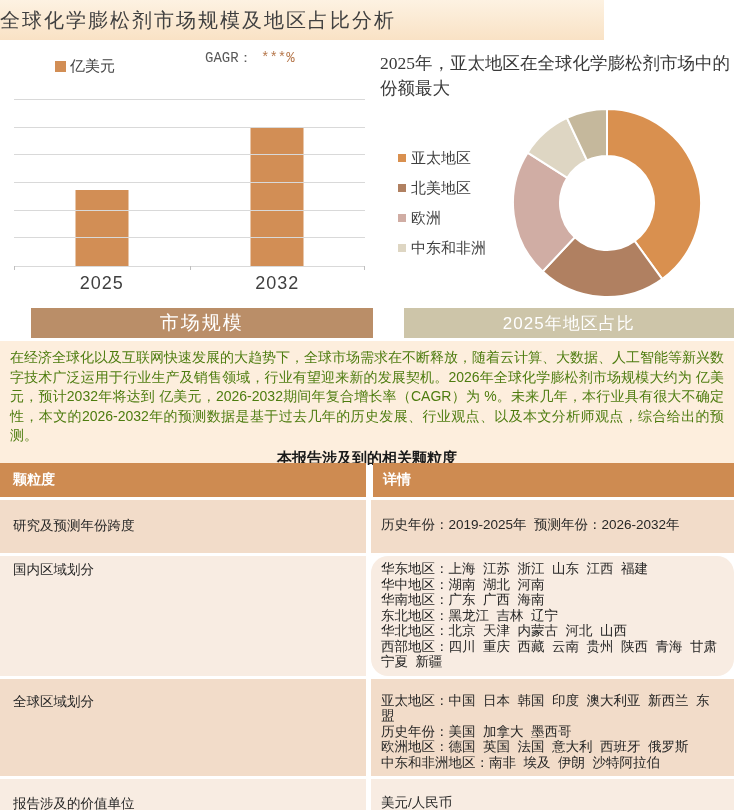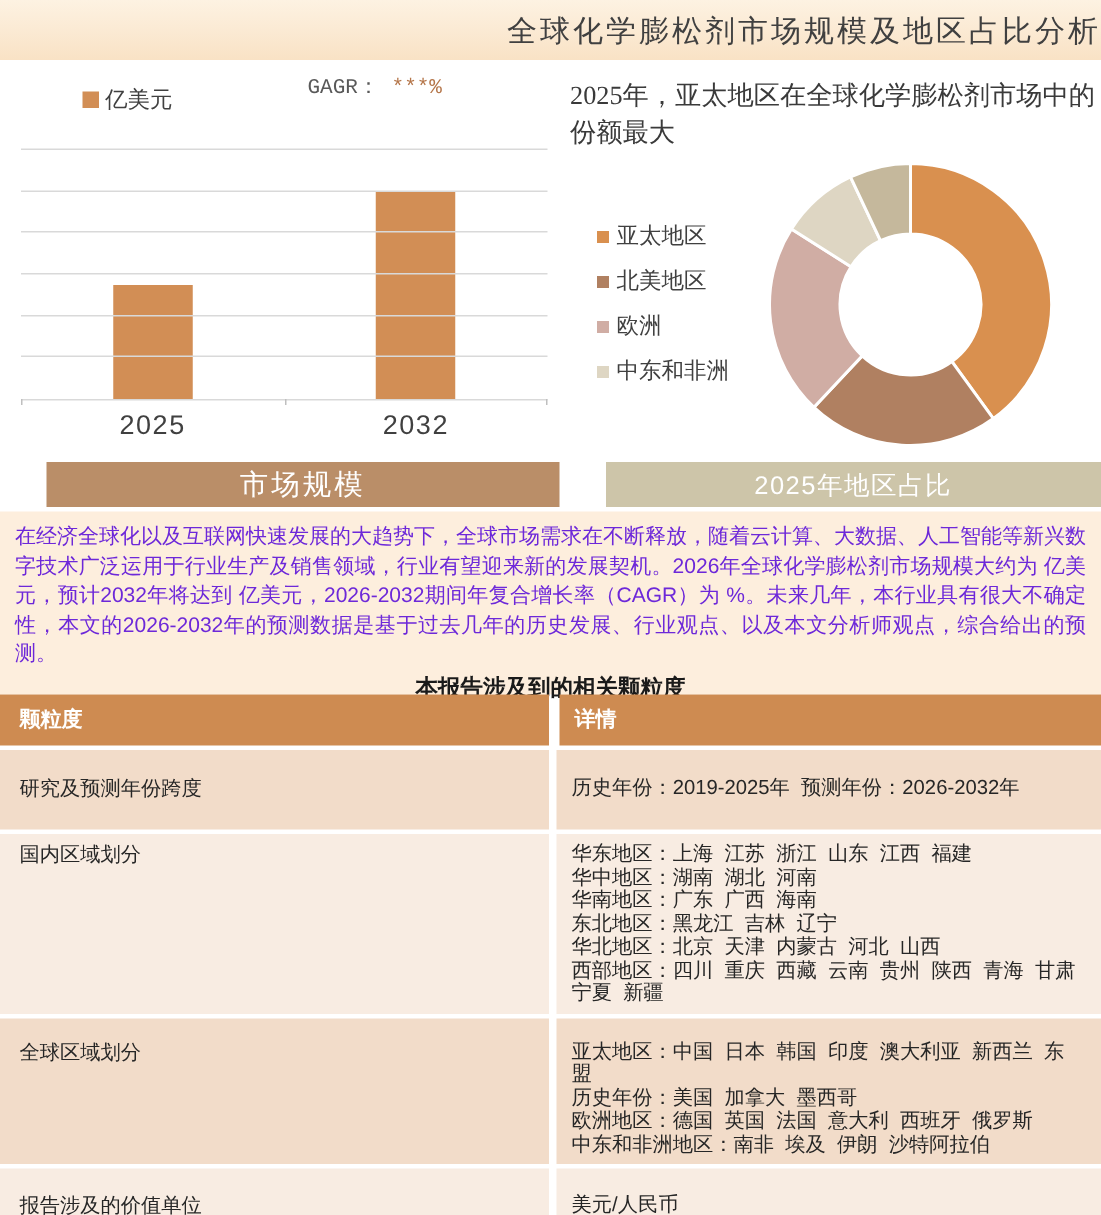--- a/index.html
+++ b/index.html
@@ -1,23 +1,23 @@
 <!DOCTYPE html>
 <html><head>
 <meta charset="utf-8">
 <style>
   * { margin:0; padding:0; box-sizing:border-box; }
   html,body { width:734px; height:810px; background:#fff; overflow:hidden;
     font-family:"Liberation Sans","DejaVu Sans",sans-serif; }
   #stage { position:relative; width:734px; height:810px; background:#fff; }
 
   
-  .titlebar { position:absolute; top:0; left:0; width:734px; height:40px;
+  .titlebar { position:absolute; top:0; left:0; width:604px; height:40px;
     background:linear-gradient(#fdf2e2,#f9e2c5);
-    display:flex; align-items:center; justify-content:flex-end; }
+    display:flex; align-items:center; justify-content:flex-start; }
   .titlebar h1 { font-size:20px; font-weight:normal; color:#404040; letter-spacing:2px;
     font-family:"Liberation Serif","DejaVu Serif",serif; }
 
   
   .charts { position:absolute; top:45px; left:0; width:734px; height:260px; background:#fff; }
   .bar-panel { position:absolute; left:0; top:0; width:370px; height:260px; }
   .bar-legend { position:absolute; left:55px; top:12px; display:flex; align-items:center; }
   .bar-legend .marker { width:11px; height:11px; background:#d28e55; margin-right:4px; }
   .bar-legend .lbl { font-size:15px; color:#404040; }
   .cagr { position:absolute; left:205px; top:4px; font-size:14px; color:#595959;
@@ -44,21 +44,21 @@
 
   
   .tabs { position:absolute; top:308px; left:0; width:734px; height:30px; display:flex; }
   .tab { height:30px; display:flex; align-items:center; justify-content:center; color:#fff; cursor:pointer;margin-left:31px; }
   .tab-left { width:373px; background:#ba8e68; font-size:19px; letter-spacing:2px; }
   .tab-right { width:361px; background:#cdc5a9; font-size:17px; letter-spacing:1px; }
 
   
   .summary { position:absolute; top:341px; left:0; width:734px; height:122px;
     background:#fdeedd; padding:7px 10px 0 10px; }
-  .summary p { font-size:14px; line-height:19.5px; color:#6d28d9; text-align:justify; }
+  .summary p { font-size:14px; line-height:19.5px; color:#4d7c0f; text-align:justify; }
   .summary .tbl-title { margin-top:3px; text-align:center; font-size:15px; font-weight:bold; color:#1a1a1a; }
 
   
   .gtable { position:absolute; top:463px; left:0; width:734px; }
   .thead { display:flex; gap:7px; margin-bottom:3px; }
   .thead .tcell { background:#ce8b51; color:#fff; font-weight:bold; font-size:14px;
     display:flex; align-items:center; height:34px; }
   .tcell { padding:0 13px; }
   .tcell-label { flex:0 0 366px; }
   .tcell-detail { flex:1 1 auto; padding-left:10px; }
@@ -160,21 +160,21 @@
     </div>
     <div id="tableRows">
         <div class="trow" style="--pt: 17px;">
           <div class="tcell tcell-label" style="background: rgb(242, 220, 201); min-height: 53px;">研究及预测年份跨度</div>
           <div class="tcell tcell-detail" style="background: rgb(242, 220, 201); min-height: 53px;">
             <div class="detail-line">历史年份：2019-2025年  预测年份：2026-2032年</div>
           </div>
         </div>
         <div class="trow" style="--pt: 5px;">
           <div class="tcell tcell-label" style="background: rgb(248, 236, 226); min-height: 116px;">国内区域划分</div>
-          <div class="tcell tcell-detail" style="background: rgb(248, 236, 226); min-height: 116px;">
+          <div class="tcell tcell-detail" style="background: rgb(248, 236, 226); min-height: 116px; border-radius: 17px;">
             <div class="detail-line">华东地区：上海  江苏  浙江  山东  江西  福建</div>
             <div class="detail-line">华中地区：湖南  湖北  河南</div>
             <div class="detail-line">华南地区：广东  广西  海南</div>
             <div class="detail-line">东北地区：黑龙江  吉林  辽宁</div>
             <div class="detail-line">华北地区：北京  天津  内蒙古  河北  山西</div>
             <div class="detail-line">西部地区：四川  重庆  西藏  云南  贵州  陕西  青海  甘肃  宁夏  新疆</div>
           </div>
         </div>
         <div class="trow" style="--pt: 14px;">
           <div class="tcell tcell-label" style="background: rgb(242, 220, 201); min-height: 85px;">全球区域划分</div>

